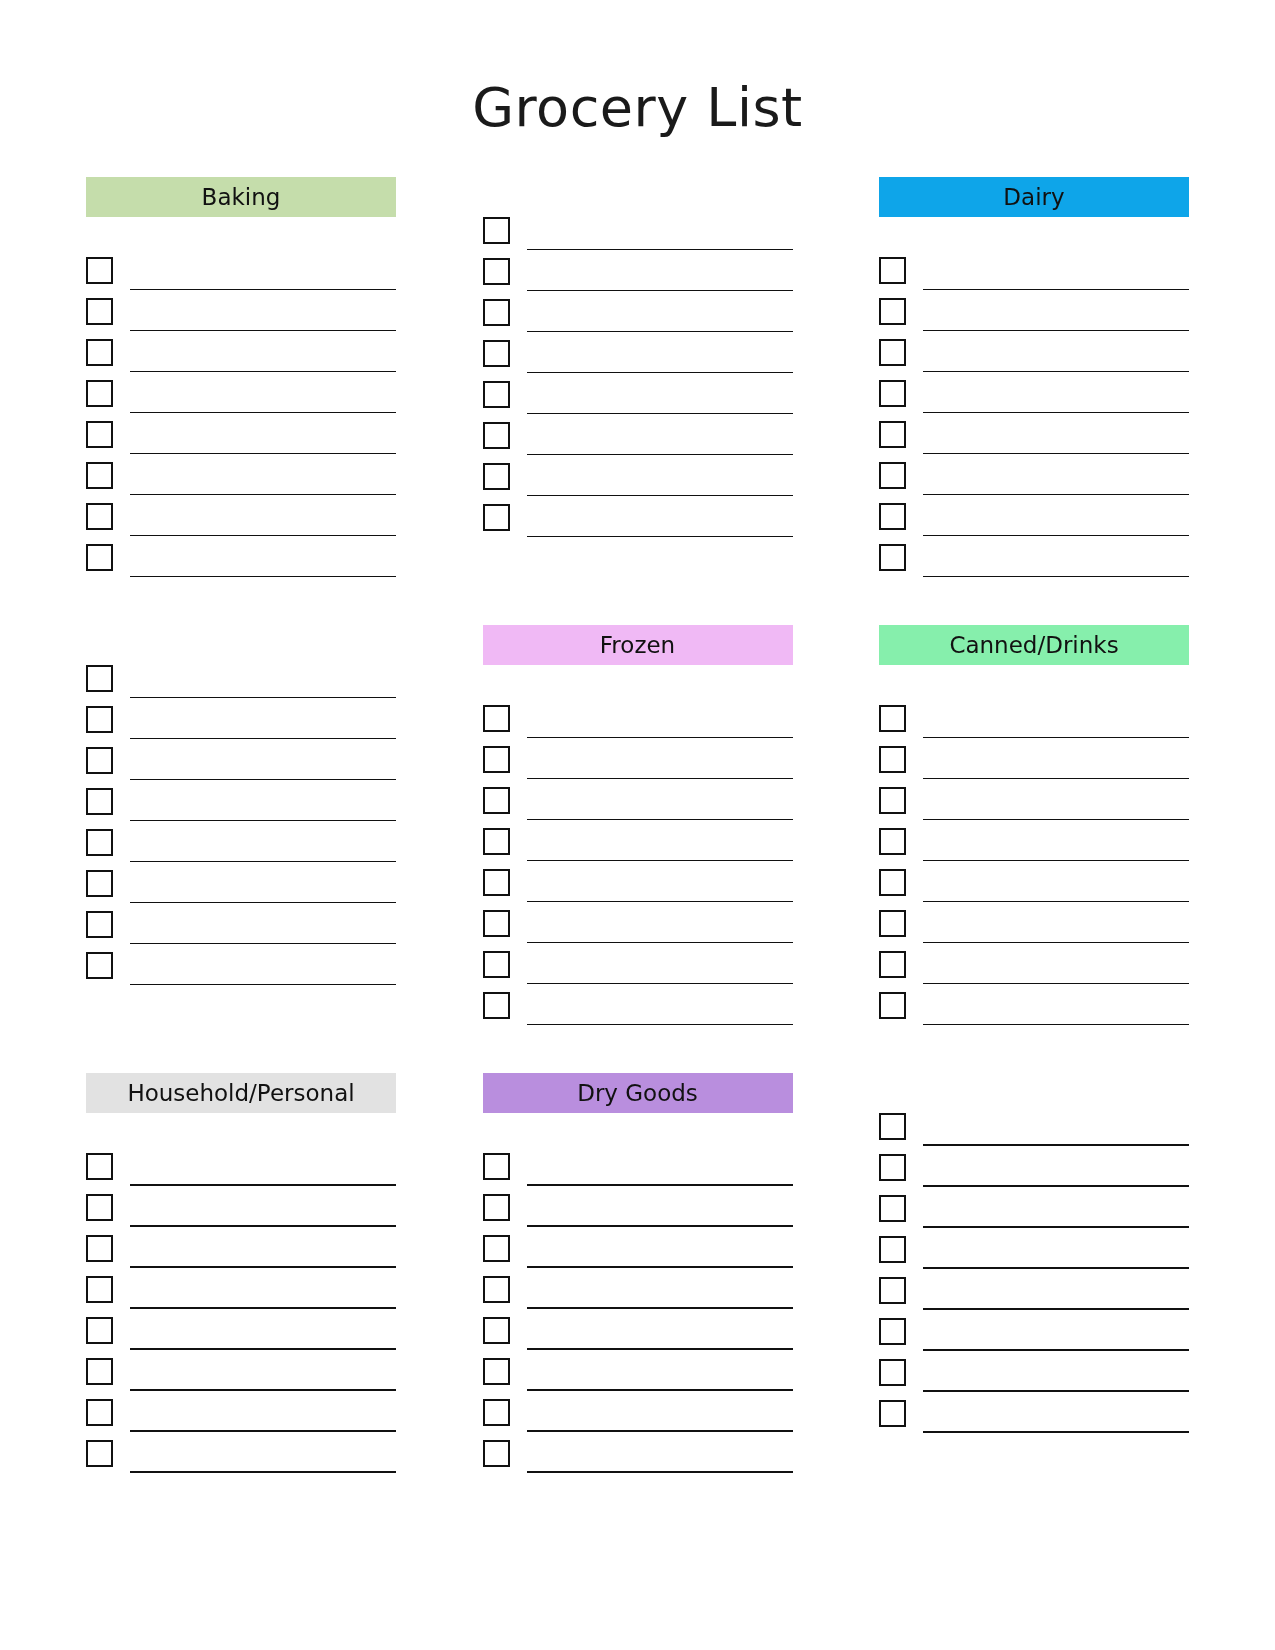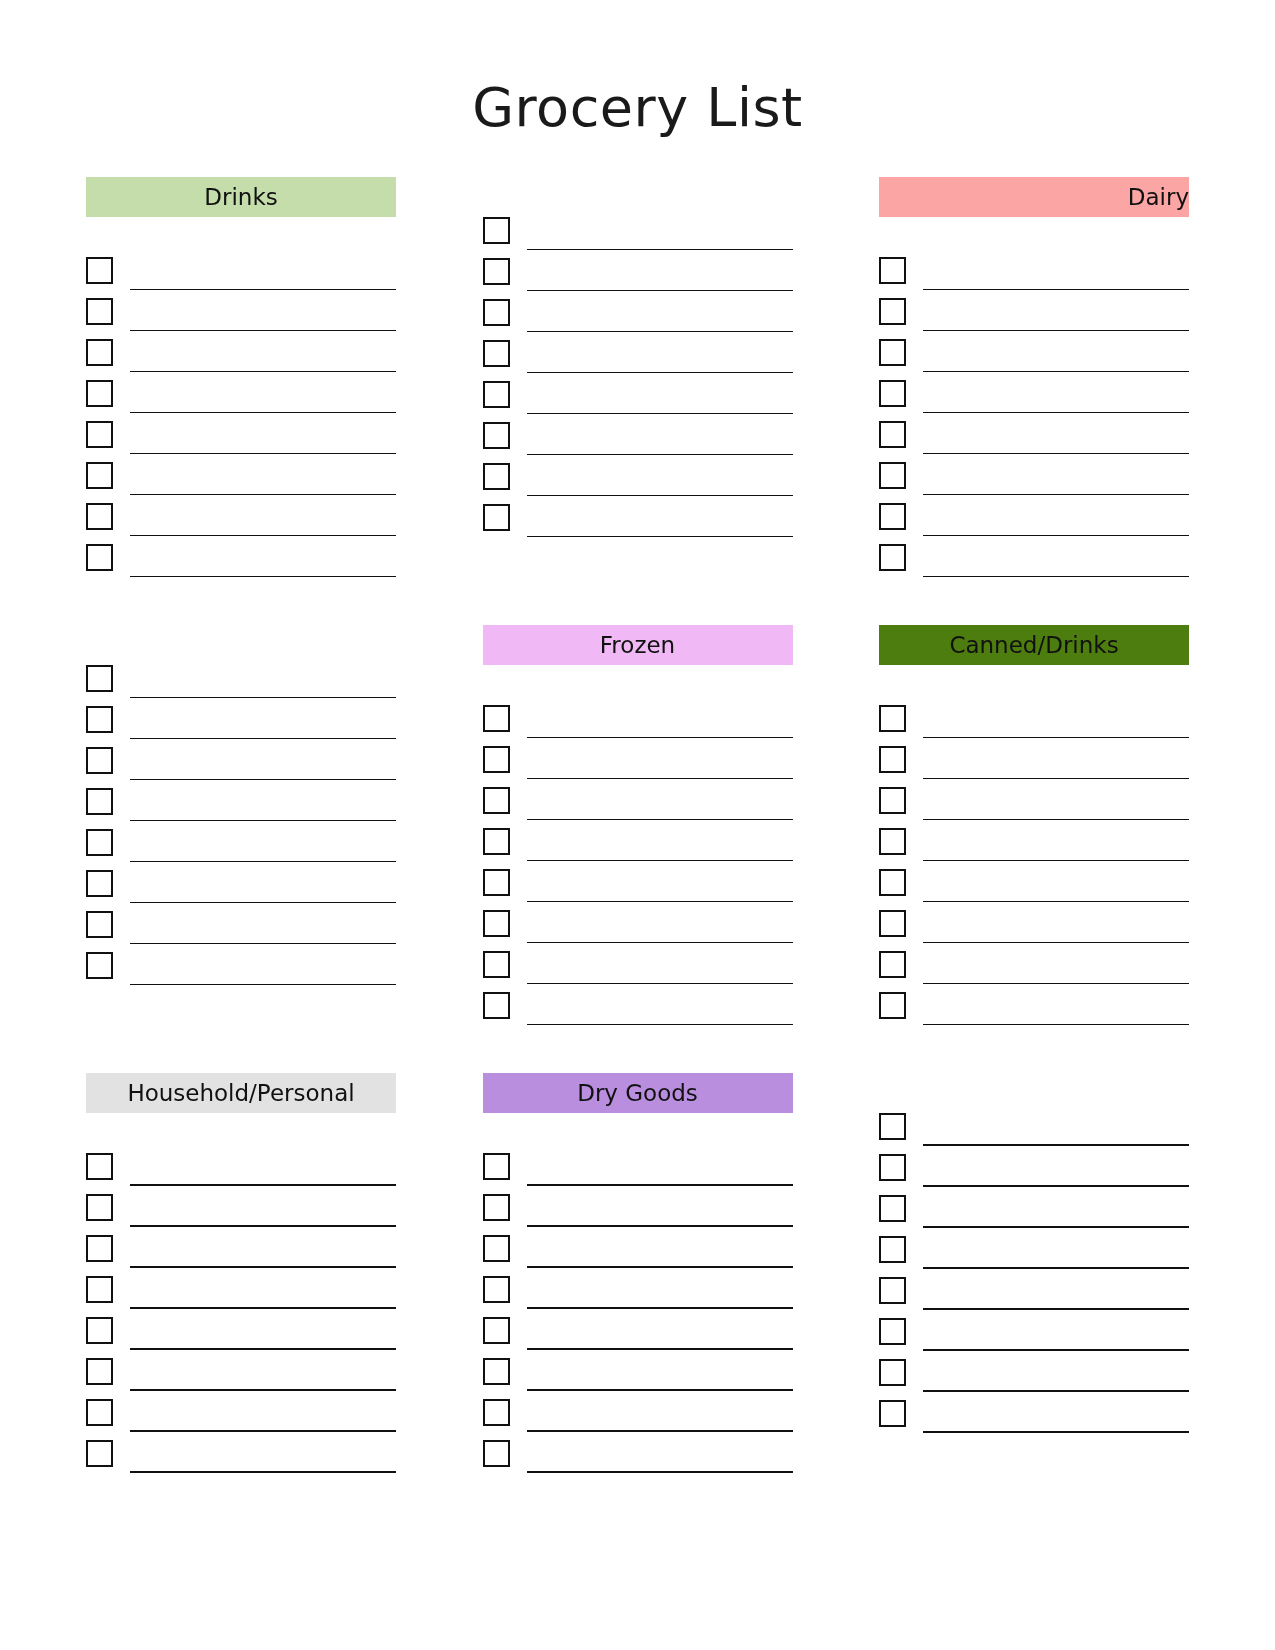--- a/index.html
+++ b/index.html
@@ -91,96 +91,96 @@
 
 <div class="page">
 
   <h1 class="title">Grocery List</h1>
 
   <div class="grid">
 
     <div class="band first">
 
       <div class="col">
-        <div class="cat-header" style="background: rgb(197, 221, 171);">Drinks</div>
-        <div class="rows">
-            <div class="row">
-              <div class="checkbox"></div>
-              <div class="line"></div>
-            </div>
-            <div class="row">
-              <div class="checkbox"></div>
-              <div class="line"></div>
-            </div>
-            <div class="row">
-              <div class="checkbox"></div>
-              <div class="line"></div>
-            </div>
-            <div class="row">
-              <div class="checkbox"></div>
-              <div class="line"></div>
-            </div>
-            <div class="row">
-              <div class="checkbox"></div>
-              <div class="line"></div>
-            </div>
-            <div class="row">
-              <div class="checkbox"></div>
-              <div class="line"></div>
-            </div>
-            <div class="row">
-              <div class="checkbox"></div>
-              <div class="line"></div>
-            </div>
-            <div class="row">
-              <div class="checkbox"></div>
-              <div class="line"></div>
-            </div>
-          </div>
-      </div>
-
-      <div class="col">
-        <div class="rows">
-            <div class="row">
-              <div class="checkbox"></div>
-              <div class="line"></div>
-            </div>
-            <div class="row">
-              <div class="checkbox"></div>
-              <div class="line"></div>
-            </div>
-            <div class="row">
-              <div class="checkbox"></div>
-              <div class="line"></div>
-            </div>
-            <div class="row">
-              <div class="checkbox"></div>
-              <div class="line"></div>
-            </div>
-            <div class="row">
-              <div class="checkbox"></div>
-              <div class="line"></div>
-            </div>
-            <div class="row">
-              <div class="checkbox"></div>
-              <div class="line"></div>
-            </div>
-            <div class="row">
-              <div class="checkbox"></div>
-              <div class="line"></div>
-            </div>
-            <div class="row">
-              <div class="checkbox"></div>
-              <div class="line"></div>
-            </div>
-          </div>
-      </div>
-
-      <div class="col">
-        <div class="cat-header" style="background: #fca5a5; text-align: right;">Dairy</div>
+        <div class="cat-header" style="background: rgb(197, 221, 171);">Baking</div>
+        <div class="rows">
+            <div class="row">
+              <div class="checkbox"></div>
+              <div class="line"></div>
+            </div>
+            <div class="row">
+              <div class="checkbox"></div>
+              <div class="line"></div>
+            </div>
+            <div class="row">
+              <div class="checkbox"></div>
+              <div class="line"></div>
+            </div>
+            <div class="row">
+              <div class="checkbox"></div>
+              <div class="line"></div>
+            </div>
+            <div class="row">
+              <div class="checkbox"></div>
+              <div class="line"></div>
+            </div>
+            <div class="row">
+              <div class="checkbox"></div>
+              <div class="line"></div>
+            </div>
+            <div class="row">
+              <div class="checkbox"></div>
+              <div class="line"></div>
+            </div>
+            <div class="row">
+              <div class="checkbox"></div>
+              <div class="line"></div>
+            </div>
+          </div>
+      </div>
+
+      <div class="col">
+        <div class="rows">
+            <div class="row">
+              <div class="checkbox"></div>
+              <div class="line"></div>
+            </div>
+            <div class="row">
+              <div class="checkbox"></div>
+              <div class="line"></div>
+            </div>
+            <div class="row">
+              <div class="checkbox"></div>
+              <div class="line"></div>
+            </div>
+            <div class="row">
+              <div class="checkbox"></div>
+              <div class="line"></div>
+            </div>
+            <div class="row">
+              <div class="checkbox"></div>
+              <div class="line"></div>
+            </div>
+            <div class="row">
+              <div class="checkbox"></div>
+              <div class="line"></div>
+            </div>
+            <div class="row">
+              <div class="checkbox"></div>
+              <div class="line"></div>
+            </div>
+            <div class="row">
+              <div class="checkbox"></div>
+              <div class="line"></div>
+            </div>
+          </div>
+      </div>
+
+      <div class="col">
+        <div class="cat-header" style="background: #0ea5e9;">Dairy</div>
         <div class="rows">
             <div class="row">
               <div class="checkbox"></div>
               <div class="line"></div>
             </div>
             <div class="row">
               <div class="checkbox"></div>
               <div class="line"></div>
             </div>
             <div class="row">
@@ -283,21 +283,21 @@
               <div class="line"></div>
             </div>
             <div class="row">
               <div class="checkbox"></div>
               <div class="line"></div>
             </div>
           </div>
       </div>
 
       <div class="col">
-        <div class="cat-header" style="background: #4d7c0f;">Canned/Drinks</div>
+        <div class="cat-header" style="background: #86efac;">Canned/Drinks</div>
         <div class="rows">
             <div class="row">
               <div class="checkbox"></div>
               <div class="line"></div>
             </div>
             <div class="row">
               <div class="checkbox"></div>
               <div class="line"></div>
             </div>
             <div class="row">

